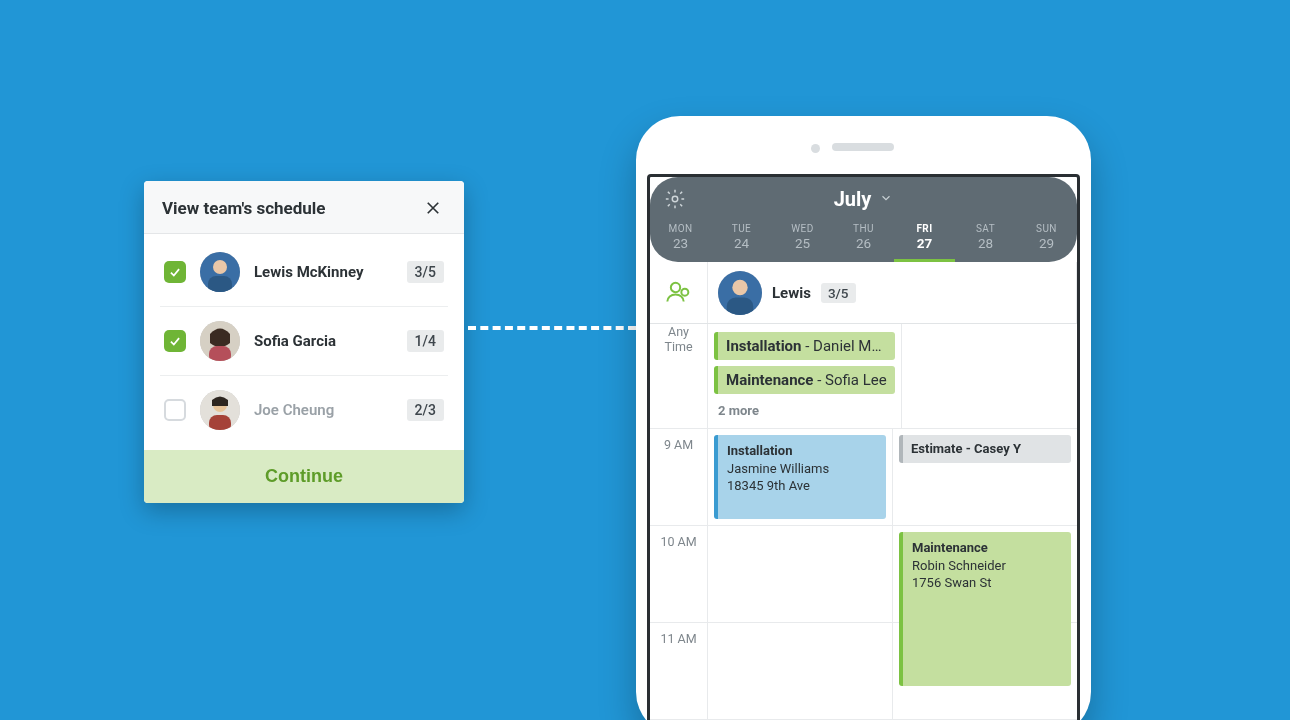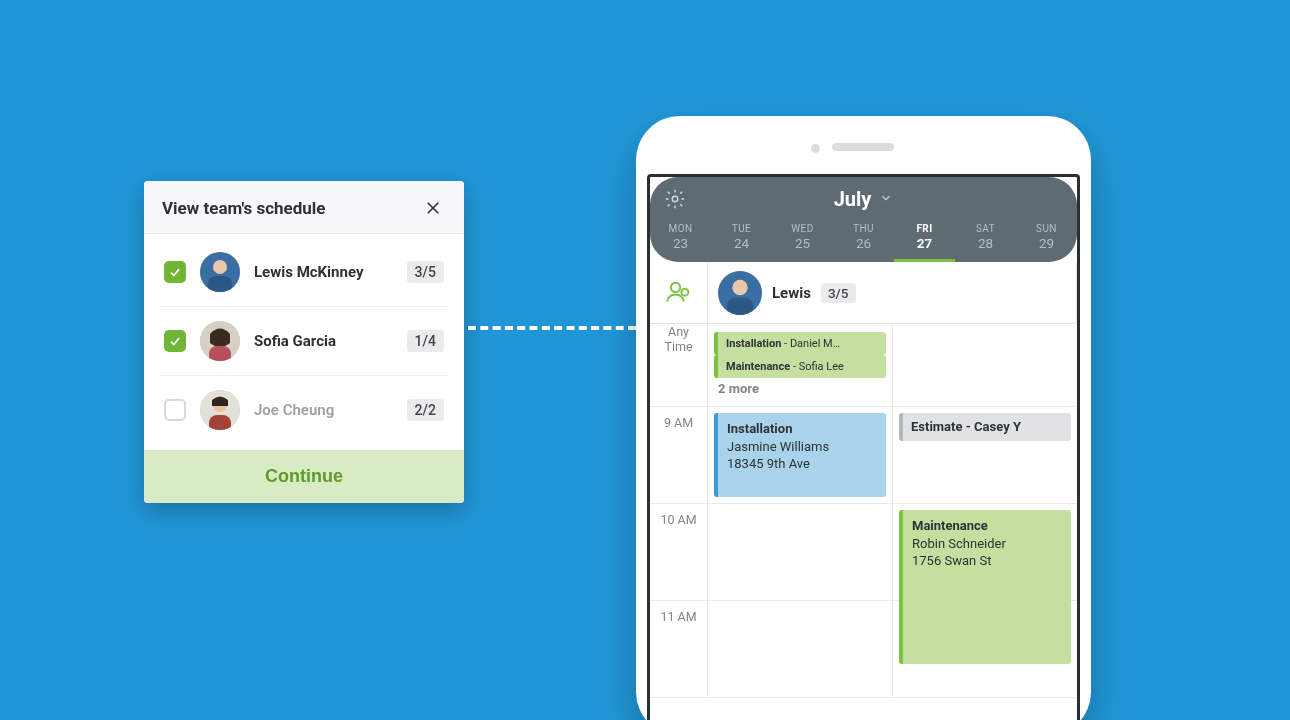--- a/index.html
+++ b/index.html
@@ -203,22 +203,23 @@
     align-items: flex-start; padding-top: 8px;
   }
   .anytime-row .time-col { align-items: flex-start; padding-top: 0; line-height: 1.2; }
   .cell { flex: 1; border-right: 1px solid #e8eaec; position: relative; padding: 6px; min-height: 92px; }
   .anytime-row .cell { min-height: auto; padding: 8px 6px; }
   .cell:last-child { border-right: none; }
 
   .pill {
     border-radius: 3px;
     padding: 5px 8px;
-    font-size: 11px;
+    font-size: 15px;
     color: #2c3236;
+    margin-bottom: 6px;
     white-space: nowrap; overflow: hidden; text-overflow: ellipsis;
     cursor: pointer;
   }
   .pill.green { background: #c4df9f; border-left: 4px solid #7cc242; }
   .pill .t { font-weight: 700; }
   .more-link { font-size: 13px; font-weight: 700; color: #7e868c; padding: 2px 4px; cursor: pointer; display: inline-block; }
 
   .event {
     border-radius: 3px;
     padding: 7px 9px;
@@ -290,21 +291,21 @@
       <span class="chk unchecked"></span>
       <span class="avatar">
         <svg viewBox="0 0 40 40">
             <rect width="40" height="40" fill="#e3e0da"></rect>
             <circle cx="20" cy="15" r="7" fill="#e7c49a"></circle>
             <path d="M12 10 Q20 3 28 10 L28 16 L12 16 Z" fill="#2e2620"></path>
             <rect x="9" y="25" width="22" height="18" rx="8" fill="#a54238"></rect>
           </svg>
       </span>
       <span class="member-name muted">Joe Cheung</span>
-      <span class="badge">2/2</span>
+      <span class="badge">2/3</span>
     </div>
   </div>
   <button class="continue-btn">Continue</button>
 </div>
 
 <div class="connector"></div>
 
 <div class="phone">
   <div class="screen">
 

